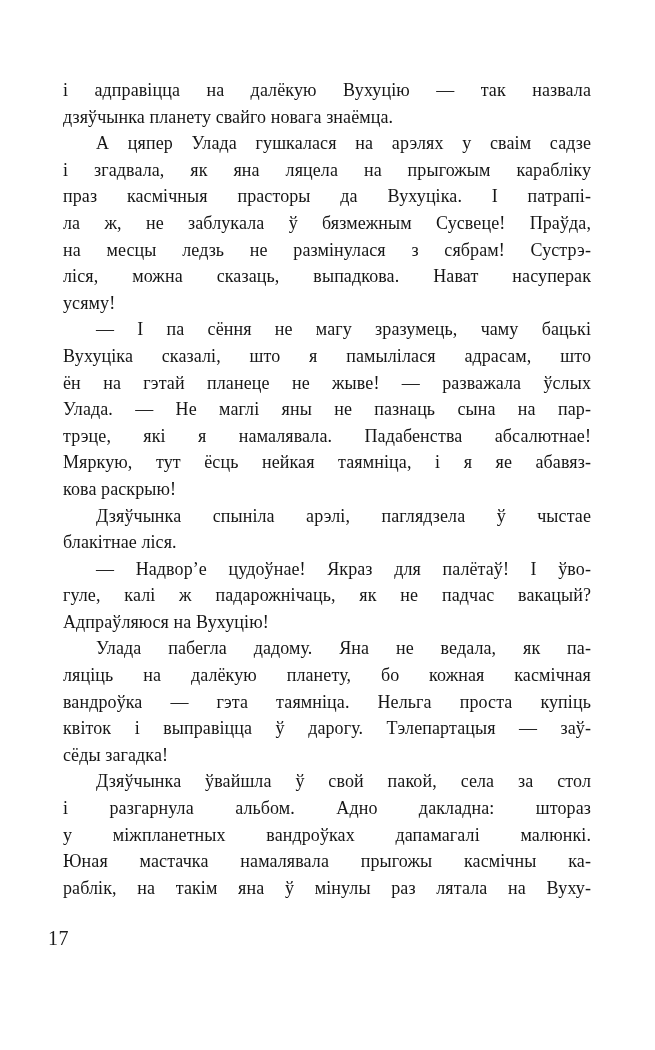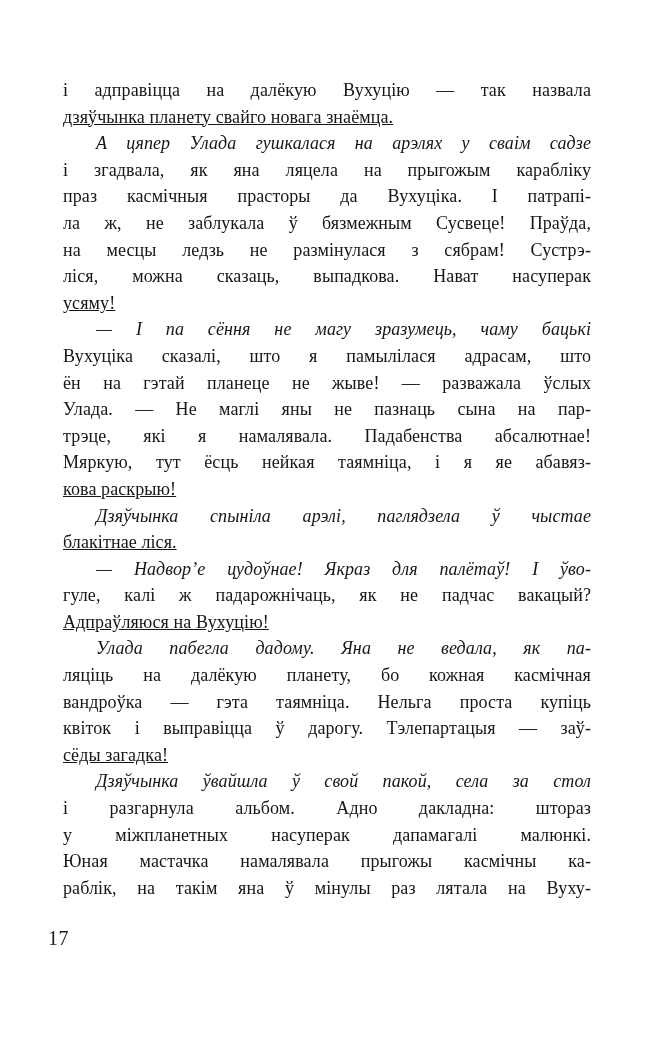--- a/index.html
+++ b/index.html
@@ -30,25 +30,23 @@
     letter-spacing: 0.1px;
   }
   .line {
     text-align: justify;
     text-align-last: justify;
     height: 26.6px;
     overflow: visible;
   }
   .line.end {
     text-align-last: left;
-    text-decoration: underline;
   }
   .line.indent {
     text-indent: 33px;
-    font-style: italic;
   }
   .page-number {
     position: absolute;
     left: 48px;
     top: 927px;
     width: 528px;
     text-align: left;
     font-size: 20px;
     letter-spacing: 0.5px;
     color: #1c1c1c;
@@ -81,20 +79,20 @@
     <div class="line indent">— Надвор’е цудоўнае! Якраз для палётаў! І ўво-</div>
     <div class="line">гуле, калі ж падарожнічаць, як не падчас вакацый?</div>
     <div class="line end">Адпраўляюся на Вухуцію!</div>
     <div class="line indent">Улада пабегла дадому. Яна не ведала, як па-</div>
     <div class="line">ляціць на далёкую планету, бо кожная касмічная</div>
     <div class="line">вандроўка — гэта таямніца. Нельга проста купіць</div>
     <div class="line">квіток і выправіцца ў дарогу. Тэлепартацыя — заў-</div>
     <div class="line end">сёды загадка!</div>
     <div class="line indent">Дзяўчынка ўвайшла ў свой пакой, села за стол</div>
     <div class="line">і разгарнула альбом. Адно дакладна: штораз</div>
-    <div class="line">у міжпланетных насуперак дапамагалі малюнкі.</div>
+    <div class="line">у міжпланетных вандроўках дапамагалі малюнкі.</div>
     <div class="line">Юная мастачка намалявала прыгожы касмічны ка-</div>
     <div class="line">раблік, на такім яна ў мінулы раз лятала на Вуху-</div>
   </div>
 
   <div class="page-number">17</div>
 
 </div>
 
 </body></html>

